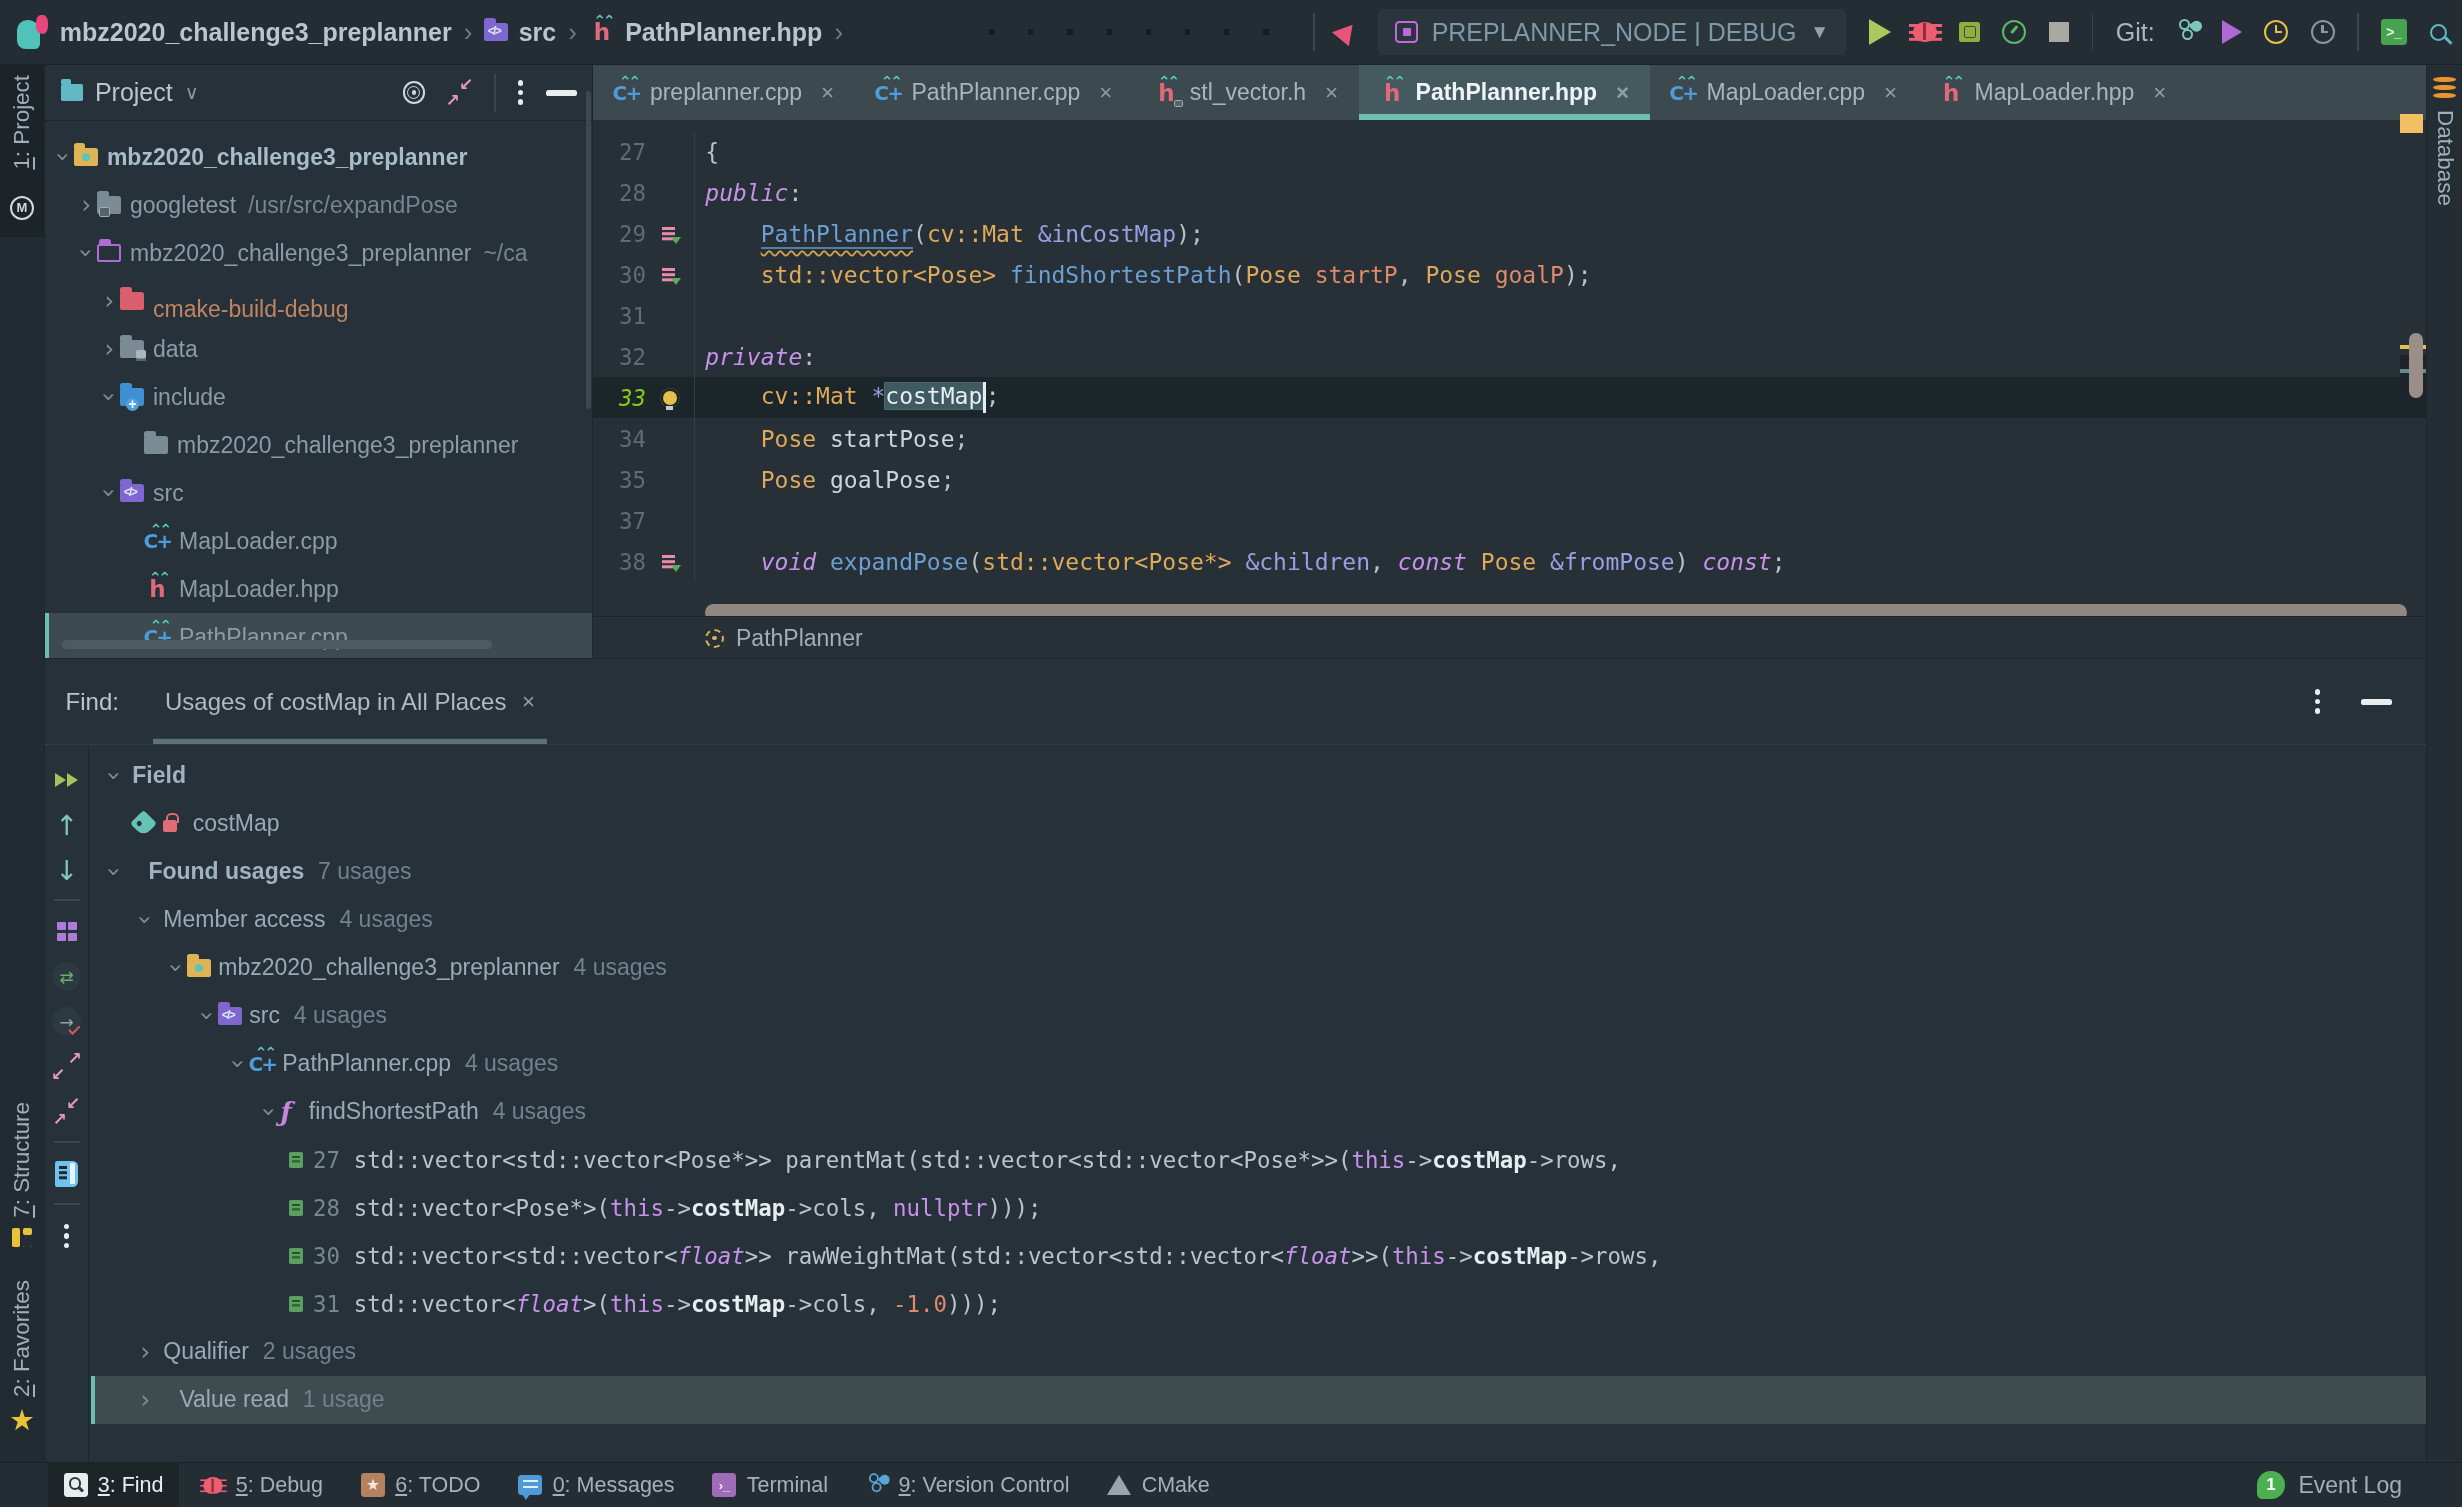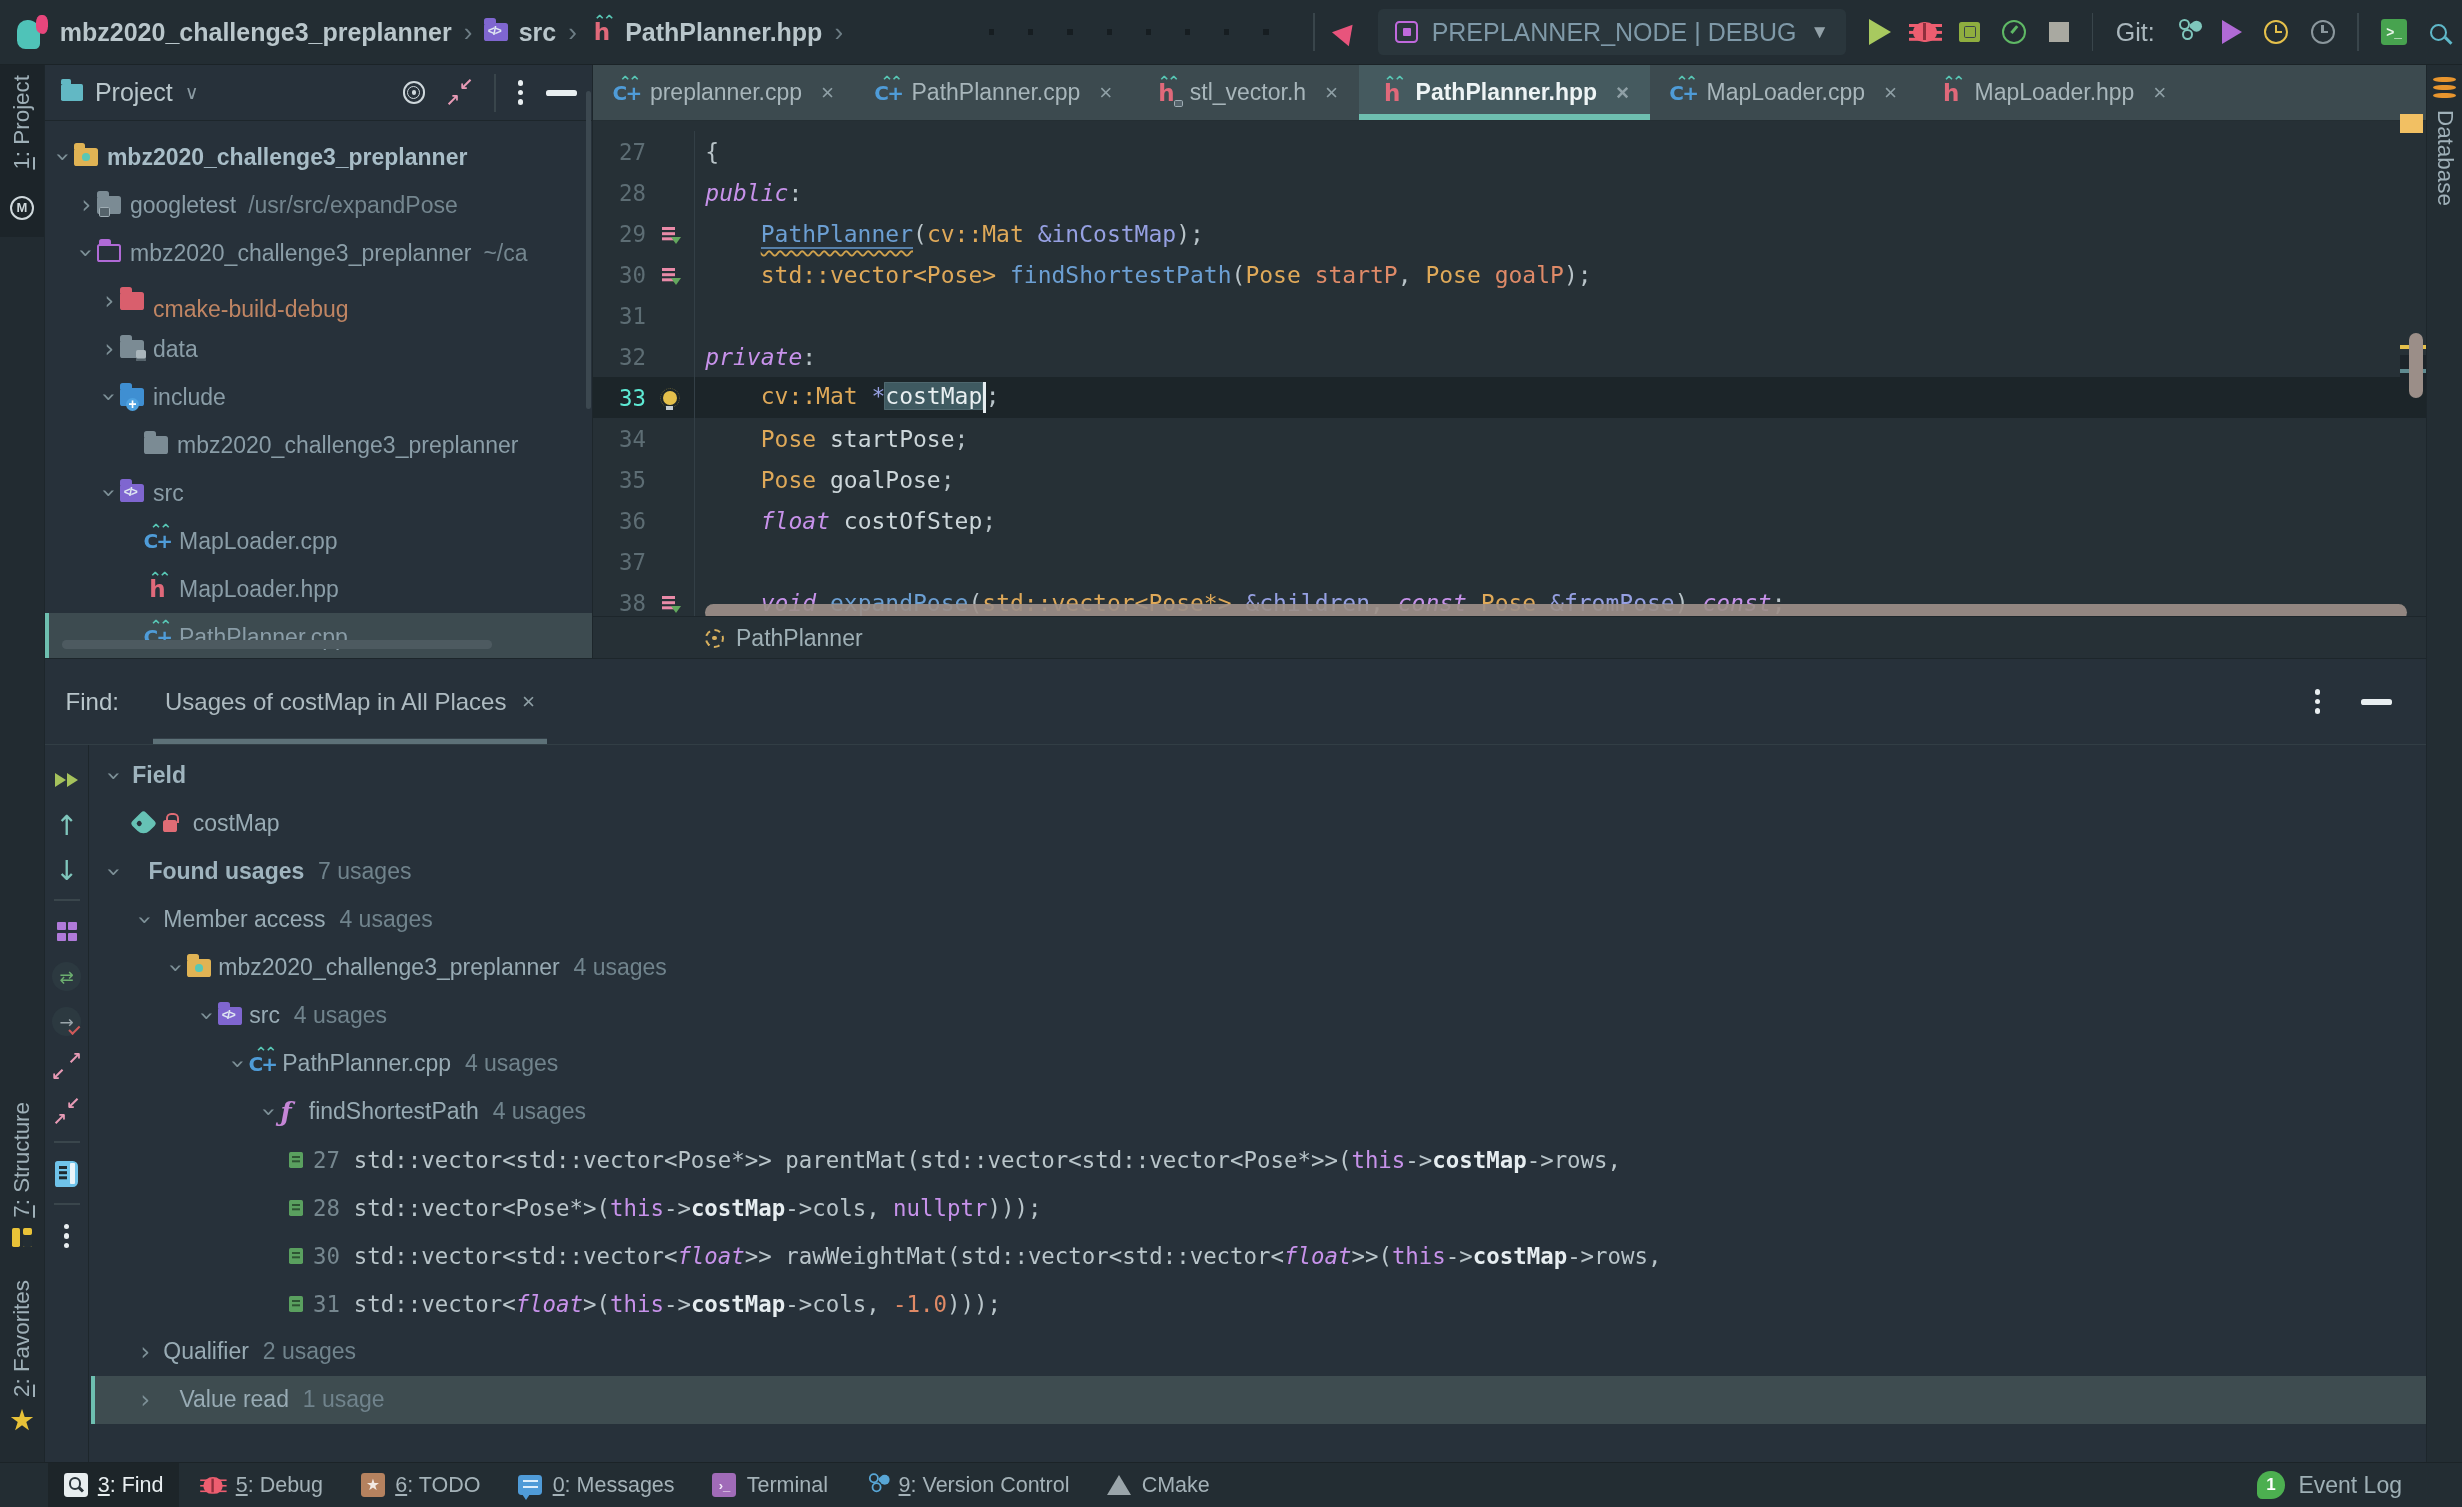--- a/index.html
+++ b/index.html
@@ -132,21 +132,21 @@
   .editor{position:absolute;left:593px;top:65px;right:36px;height:594px;background:#263036;}
   .tabstrip{height:56px;background:#3c4a4f;display:flex;align-items:stretch;border-bottom:1.7px solid #242e33;}
   .etab{display:flex;align-items:center;gap:10.3px;padding:0 20.6px;font-size:23px;color:#a8b6bb;position:relative;}
   .etab .x{color:#8fa0a6;font-size:22.4px;margin-left:8.6px;}
   .etab.active{background:#455a5f;color:#eef4f5;font-weight:700;box-shadow:inset 0 -6px 0 #6ebfb0;}
   .ecode{position:absolute;top:56px;left:0;right:0;bottom:43px;overflow:hidden;padding-top:10.3px;
          font-family:"DejaVu Sans Mono",monospace;font-size:23px;}
   .eline{height:41px;display:flex;align-items:center;white-space:pre;}
   .eline.current{background:#1c2529;}
   .lno{width:53px;text-align:right;color:#5d6d74;flex:none;font-size:22.4px;}
-  .eline.current .lno{color:#5eead4;}
+  .eline.current .lno{color:#84cc16;font-style:italic;}
   .gslot{width:48px;flex:none;display:flex;justify-content:center;align-items:center;}
   .gsep{width:0;flex:none;border-left:1.7px solid #333f46;align-self:stretch;margin-right:10.3px;}
   .eline.current .gsep{border-color:#333f46;}
   .ctext{letter-spacing:0;}
   .c-punc{color:#b8c3c8;}
   .c-kw{color:#c792ea;font-style:italic;}
   .c-type{color:#dfa959;}
   .c-fn{color:#6c9fd3;}
   .c-fndecl{color:#6c9fd3;border-bottom:2.6px solid #567fa8;text-decoration:underline wavy #cfa14d 2.2px;text-underline-offset:7.7px;}
   .c-param{color:#df8a68;}
@@ -443,21 +443,20 @@
     <div class="ecode" id="editor-lines">
         <div class="eline"><span class="lno">27</span><span class="gslot"></span><span class="gsep"></span><span class="ctext"><span class="c-punc">{</span></span></div>
         <div class="eline"><span class="lno">28</span><span class="gslot"></span><span class="gsep"></span><span class="ctext"><span class="c-kw">public</span><span class="c-punc">:</span></span></div>
         <div class="eline"><span class="lno">29</span><span class="gslot"><span class="g-impl"></span></span><span class="gsep"></span><span class="ctext"><span class="c-punc">    </span><span class="c-fndecl">PathPlanner</span><span class="c-punc">(</span><span class="c-type">cv::Mat</span><span class="c-punc"> </span><span class="c-ref">&amp;inCostMap</span><span class="c-punc">);</span></span></div>
         <div class="eline"><span class="lno">30</span><span class="gslot"><span class="g-impl"></span></span><span class="gsep"></span><span class="ctext"><span class="c-punc">    </span><span class="c-type">std::vector&lt;Pose&gt;</span><span class="c-punc"> </span><span class="c-fn">findShortestPath</span><span class="c-punc">(</span><span class="c-type">Pose</span><span class="c-punc"> </span><span class="c-param">startP</span><span class="c-punc">, </span><span class="c-type">Pose</span><span class="c-punc"> </span><span class="c-param">goalP</span><span class="c-punc">);</span></span></div>
         <div class="eline"><span class="lno">31</span><span class="gslot"></span><span class="gsep"></span><span class="ctext"></span></div>
         <div class="eline"><span class="lno">32</span><span class="gslot"></span><span class="gsep"></span><span class="ctext"><span class="c-kw">private</span><span class="c-punc">:</span></span></div>
         <div class="eline current"><span class="lno">33</span><span class="gslot"><span class="g-bulb"></span></span><span class="gsep"></span><span class="ctext"><span class="c-punc">    </span><span class="c-type">cv::Mat </span><span class="c-ref">*</span><span class="c-sel">costMap</span><span class="caretbar"></span><span class="c-punc">;</span></span></div>
         <div class="eline"><span class="lno">34</span><span class="gslot"></span><span class="gsep"></span><span class="ctext"><span class="c-punc">    </span><span class="c-type">Pose</span><span class="c-punc"> </span><span class="c-plain">startPose</span><span class="c-punc">;</span></span></div>
         <div class="eline"><span class="lno">35</span><span class="gslot"></span><span class="gsep"></span><span class="ctext"><span class="c-punc">    </span><span class="c-type">Pose</span><span class="c-punc"> </span><span class="c-plain">goalPose</span><span class="c-punc">;</span></span></div>
-        <div class="eline"><span class="lno">36</span><span class="gslot"></span><span class="gsep"></span><span class="ctext"><span class="c-punc">    </span><span class="c-kw">float</span><span class="c-punc"> </span><span class="c-plain">costOfStep</span><span class="c-punc">;</span></span></div>
         <div class="eline"><span class="lno">37</span><span class="gslot"></span><span class="gsep"></span><span class="ctext"></span></div>
         <div class="eline"><span class="lno">38</span><span class="gslot"><span class="g-impl"></span></span><span class="gsep"></span><span class="ctext"><span class="c-punc">    </span><span class="c-kw">void</span><span class="c-punc"> </span><span class="c-fn">expandPose</span><span class="c-punc">(</span><span class="c-type">std::vector&lt;Pose*&gt;</span><span class="c-punc"> </span><span class="c-ref">&amp;children</span><span class="c-punc">, </span><span class="c-kw">const</span><span class="c-punc"> </span><span class="c-type">Pose</span><span class="c-punc"> </span><span class="c-ref">&amp;fromPose</span><span class="c-punc">) </span><span class="c-kw">const</span><span class="c-punc">;</span></span></div>
       </div>
     <div class="ehscroll"></div>
     <div class="estripe">
       <div class="corner"></div>
       <div class="mark-y"></div>
       <div class="band"></div>
       <div class="mark-t"></div>
       <div class="thumb"></div>

